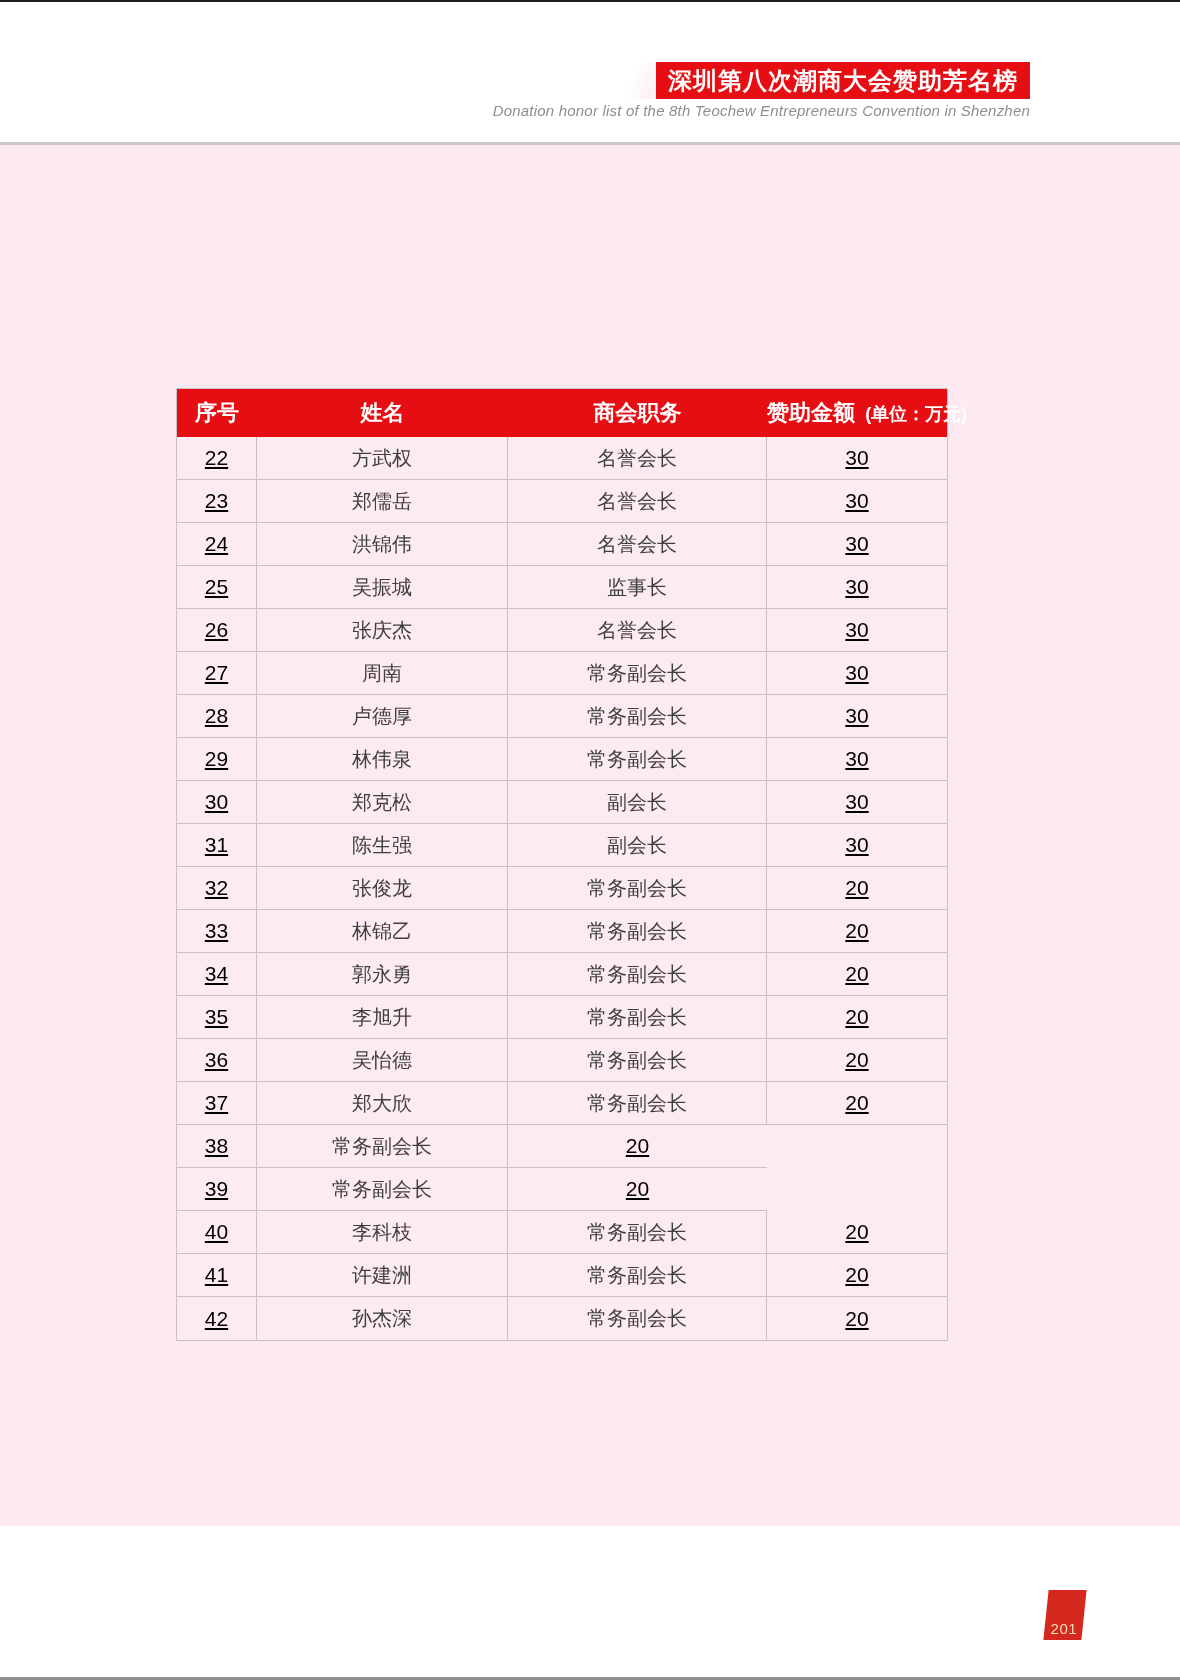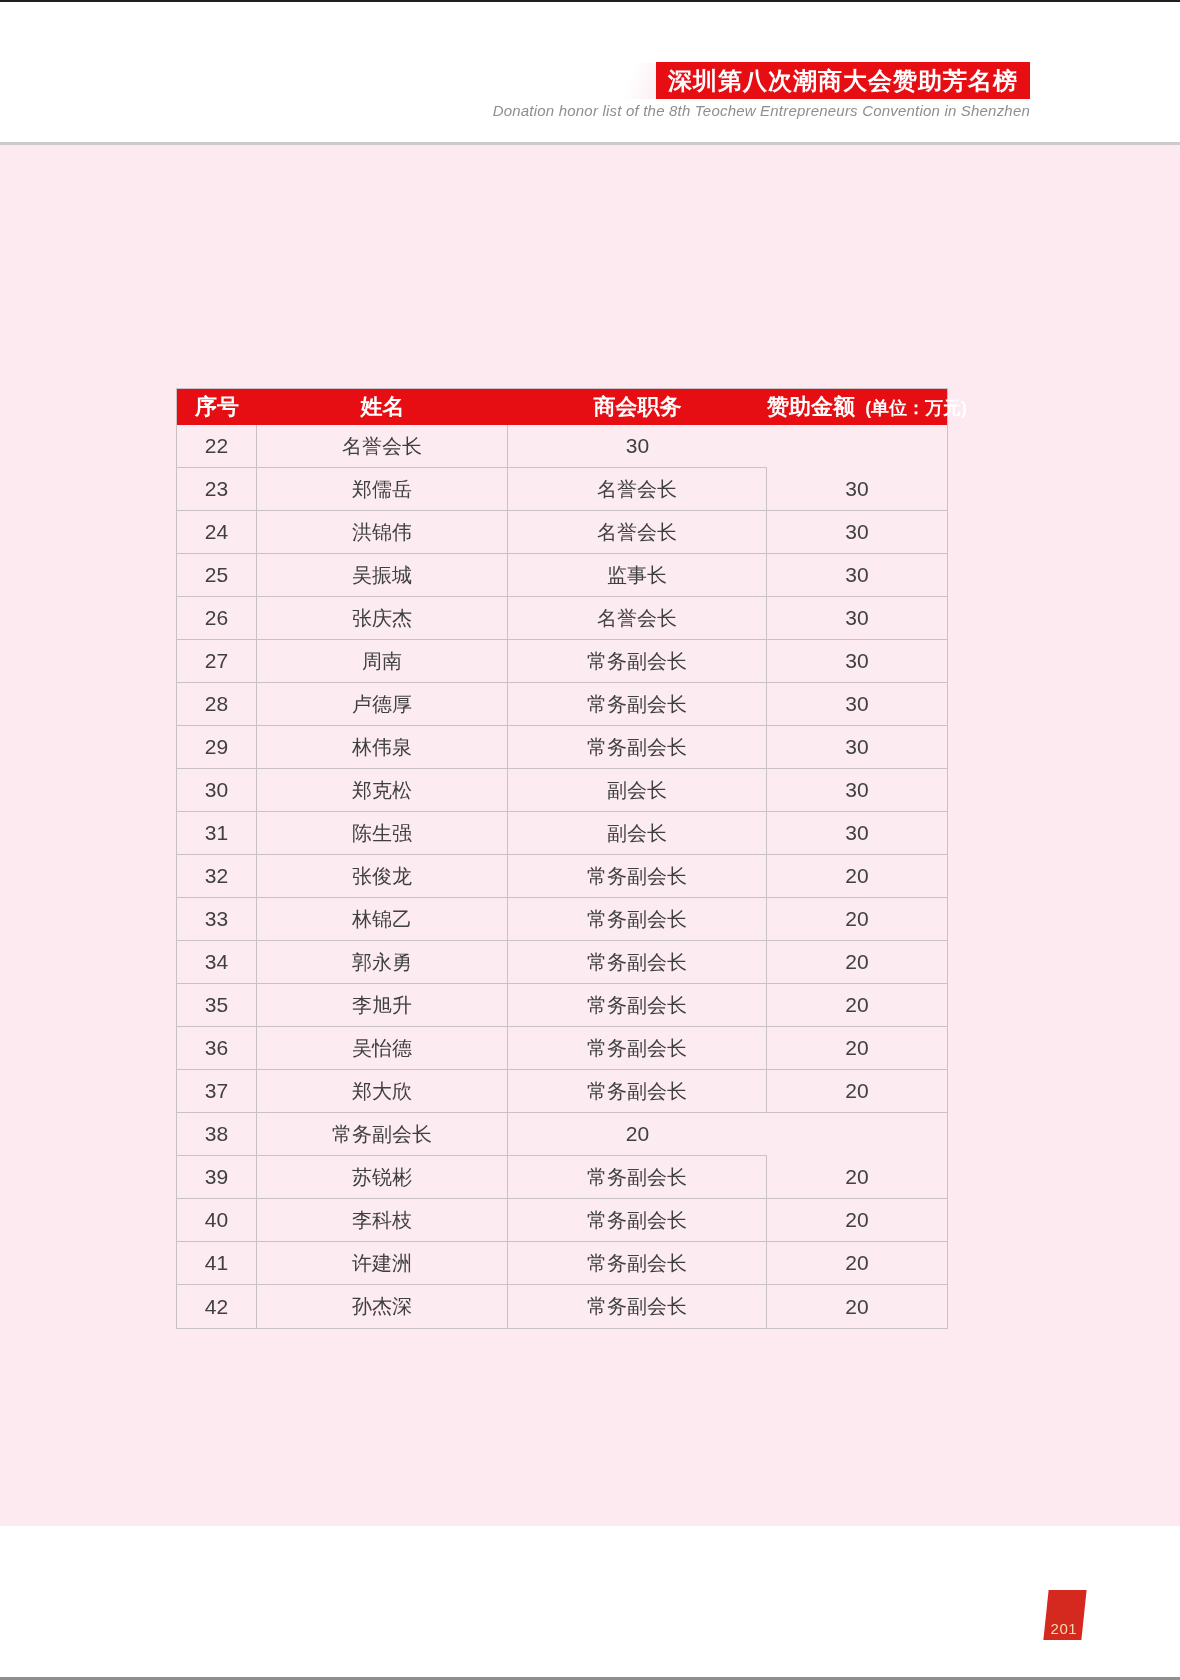--- a/index.html
+++ b/index.html
@@ -44,42 +44,42 @@
     white-space:nowrap;letter-spacing:0.2px;
   }
 
   
   .table{
     position:absolute;left:176px;top:388px;width:772px;
     border:1px solid var(--border);
   }
   .thead{
     display:grid;grid-template-columns:80px 251px 259px 180px;
-    height:36px;background:var(--accent);
+    height:48px;background:var(--accent);
     align-items:center;
   }
   .thead .hcell{
     color:#ffffff;font-size:22px;font-weight:bold;
     text-align:center;white-space:nowrap;
   }
   .unit-note{font-size:18px;font-weight:bold;margin-left:4px;}
   .trow{
     display:grid;grid-template-columns:80px 251px 259px 180px;
     height:43px;background:var(--cell-pink);
   }
   .tcell{
     display:flex;align-items:center;justify-content:center;
     border-right:1px solid var(--border);
     border-bottom:1px solid var(--border);
     color:var(--ink);font-size:20px;
     white-space:nowrap;
   }
   .tcell:last-child{border-right:none;}
   .trow:last-child .tcell{border-bottom:none;}
-  .tcell.c0,.tcell.c3{font-size:21px;color:#404040;}
+  .tcell.c0,.tcell.c3{font-size:21px;color:#000000;text-decoration:underline;}
   .tcell.c1,.tcell.c2{color:#3f3f3f;}
 
   
   .page-tab{
     position:absolute;left:1046px;top:1590px;width:38px;height:50px;
     background:var(--tab-red);
     transform:skewX(-6deg);
     display:flex;align-items:flex-end;justify-content:center;
     padding-bottom:3px;
   }
@@ -105,20 +105,21 @@
     <div class="hcell">姓名</div>
     <div class="hcell">商会职务</div>
     <div class="hcell">
       <span>赞助金额</span>
       <span class="unit-note">(单位：万元)</span>
     </div>
   </div>
   <div>
       <div class="trow">
         <div class="tcell c0">22</div>
+        <div class="tcell c1">方武权</div>
         <div class="tcell c2">名誉会长</div>
         <div class="tcell c3">30</div>
       </div>
       <div class="trow">
         <div class="tcell c0">23</div>
         <div class="tcell c1">郑儒岳</div>
         <div class="tcell c2">名誉会长</div>
         <div class="tcell c3">30</div>
       </div>
       <div class="trow">
@@ -205,21 +206,20 @@
         <div class="tcell c2">常务副会长</div>
         <div class="tcell c3">20</div>
       </div>
       <div class="trow">
         <div class="tcell c0">38</div>
         <div class="tcell c2">常务副会长</div>
         <div class="tcell c3">20</div>
       </div>
       <div class="trow">
         <div class="tcell c0">39</div>
-        <div class="tcell c1">苏锐彬</div>
         <div class="tcell c2">常务副会长</div>
         <div class="tcell c3">20</div>
       </div>
       <div class="trow">
         <div class="tcell c0">40</div>
         <div class="tcell c1">李科枝</div>
         <div class="tcell c2">常务副会长</div>
         <div class="tcell c3">20</div>
       </div>
       <div class="trow">

